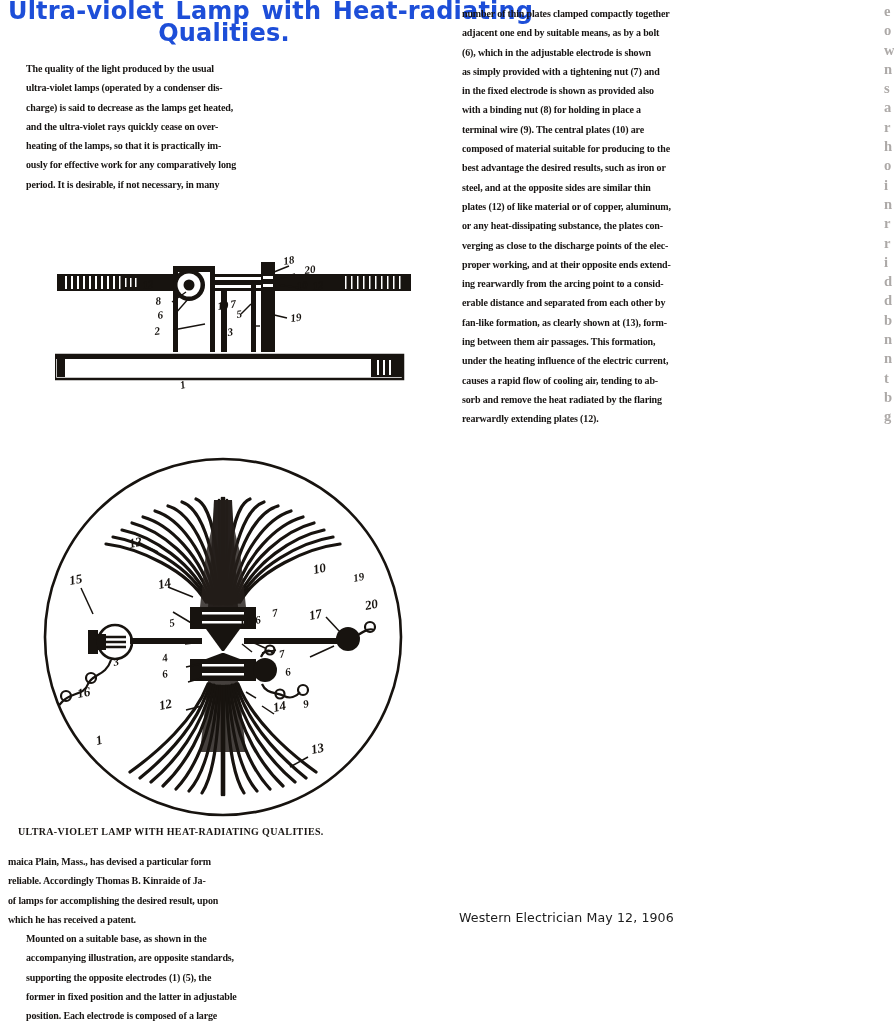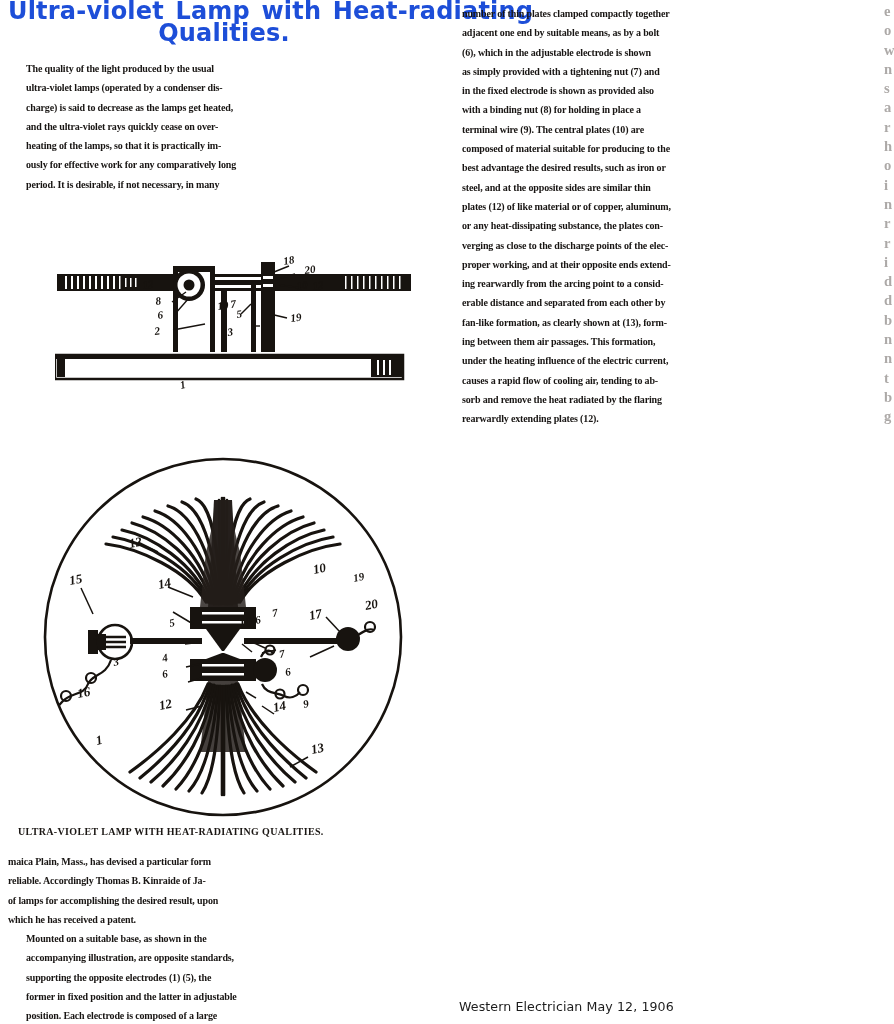--- a/index.html
+++ b/index.html
@@ -95,21 +95,21 @@
     font-size: 10px;
     letter-spacing: 0.35px;
     color: #1b1714;
     white-space: nowrap;
   }
 
   
   #source-credit {
     position: absolute;
     left: 459px;
-    top: 999px;
+    top: 910px;
     font-family: "DejaVu Sans", sans-serif;
     font-size: 12.6px;
     color: #1c1c1c;
     letter-spacing: 0.1px;
   }
 
   
   #bleed-column {
     position: absolute;
     left: 884px;

